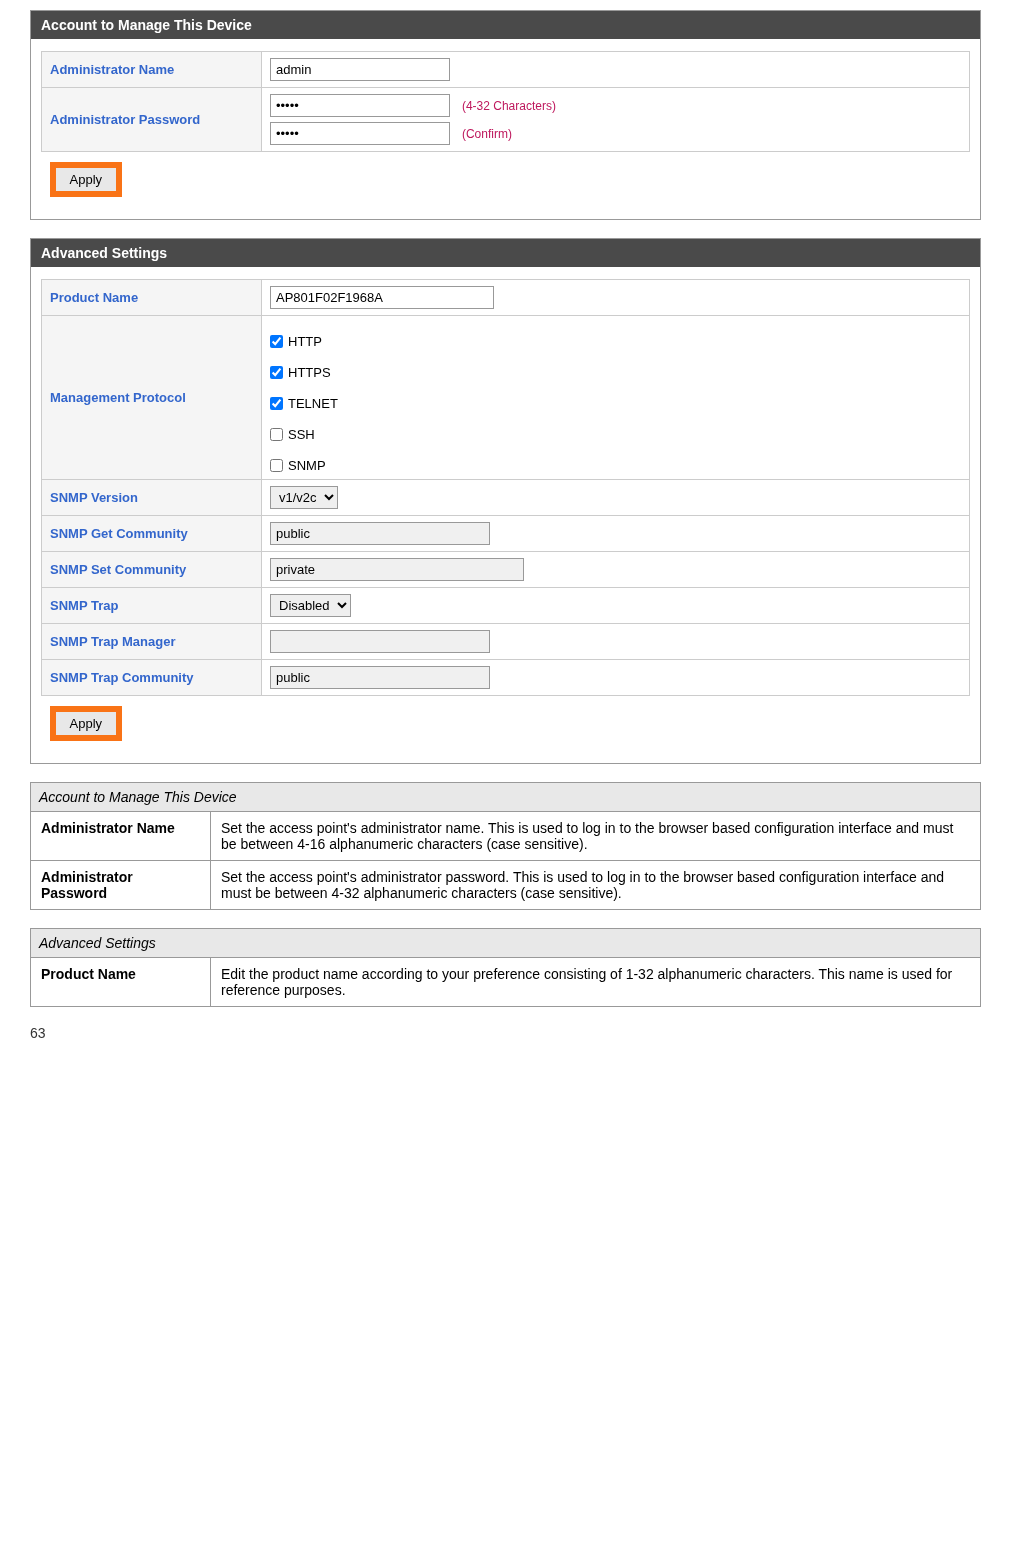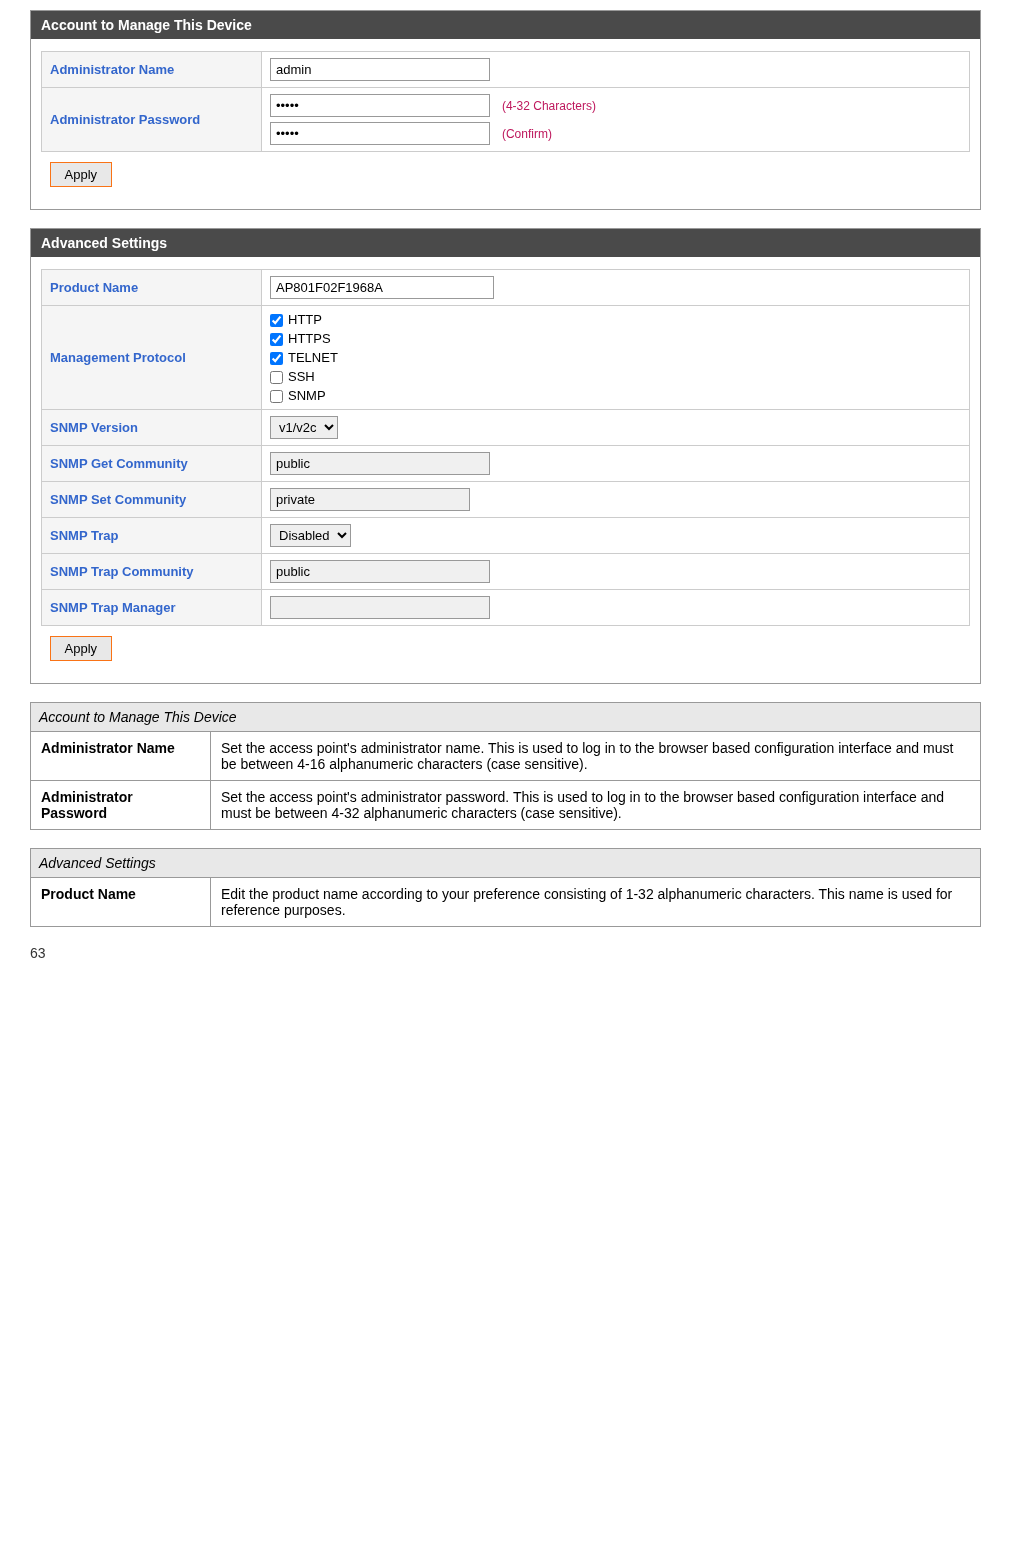--- a/index.html
+++ b/index.html
@@ -55,54 +55,55 @@
     }
 
     .form-table .value-cell {
       background: #fff;
     }
 
     input[type="text"], input[type="password"] {
       border: 1px solid #999;
       padding: 3px 5px;
       font-size: 13px;
-      width: 220px;
+      width: 180px;
     }
 
     .hint-text {
       font-size: 12px;
       color: #be185d;
       margin-left: 8px;
     }
 
     .apply-btn {
-      border: 1px solid #f97316;
+      border: 6px solid #f97316;
       background: #e8e8e8;
       padding: 4px 14px;
       font-size: 13px;
       cursor: pointer;
     }
 
     .apply-row td {
       border: none;
       padding: 10px 8px;
     }
 
     
     .checkbox-group {
       display: flex;
       flex-direction: column;
       gap: 4px;
     }
 
     .checkbox-item {
       display: flex;
-      align-items: flex-end;
+      align-items: center;
       gap: 5px;
       font-size: 13px;
+      margin-top: 12px;
     }
 
     
     select {
       border: 1px solid #999;
       padding: 2px 4px;
       font-size: 13px;
     }
 
     
@@ -232,42 +233,42 @@
         </tr>
         <tr>
           <td class="label-cell">SNMP Get Community</td>
           <td class="value-cell">
             <input type="text" value="public" style="width: 220px; background: rgb(240, 240, 240);">
           </td>
         </tr>
         <tr>
           <td class="label-cell">SNMP Set Community</td>
           <td class="value-cell">
-            <input type="text" value="private" style="width: 200px; background: rgb(240, 240, 240);">
+            <input type="text" value="private" style="width: 254px; background: rgb(240, 240, 240);">
           </td>
         </tr>
         <tr>
           <td class="label-cell">SNMP Trap</td>
           <td class="value-cell">
             <select>
               <option>Disabled</option>
               <option>Enabled</option>
             </select>
           </td>
         </tr>
         <tr>
+          <td class="label-cell">SNMP Trap Manager</td>
+          <td class="value-cell">
+            <input type="text" value="" style="width: 220px; background: rgb(240, 240, 240);">
+          </td>
+        </tr>
+        <tr>
           <td class="label-cell">SNMP Trap Community</td>
           <td class="value-cell">
             <input type="text" value="public" style="width: 220px; background: rgb(240, 240, 240);">
-          </td>
-        </tr>
-        <tr>
-          <td class="label-cell">SNMP Trap Manager</td>
-          <td class="value-cell">
-            <input type="text" value="" style="width: 220px; background: rgb(240, 240, 240);">
           </td>
         </tr>
         <tr class="apply-row">
           <td colspan="2">
             <button class="apply-btn">Apply</button>
           </td>
         </tr>
       </tbody>
         </table>
     </div>

